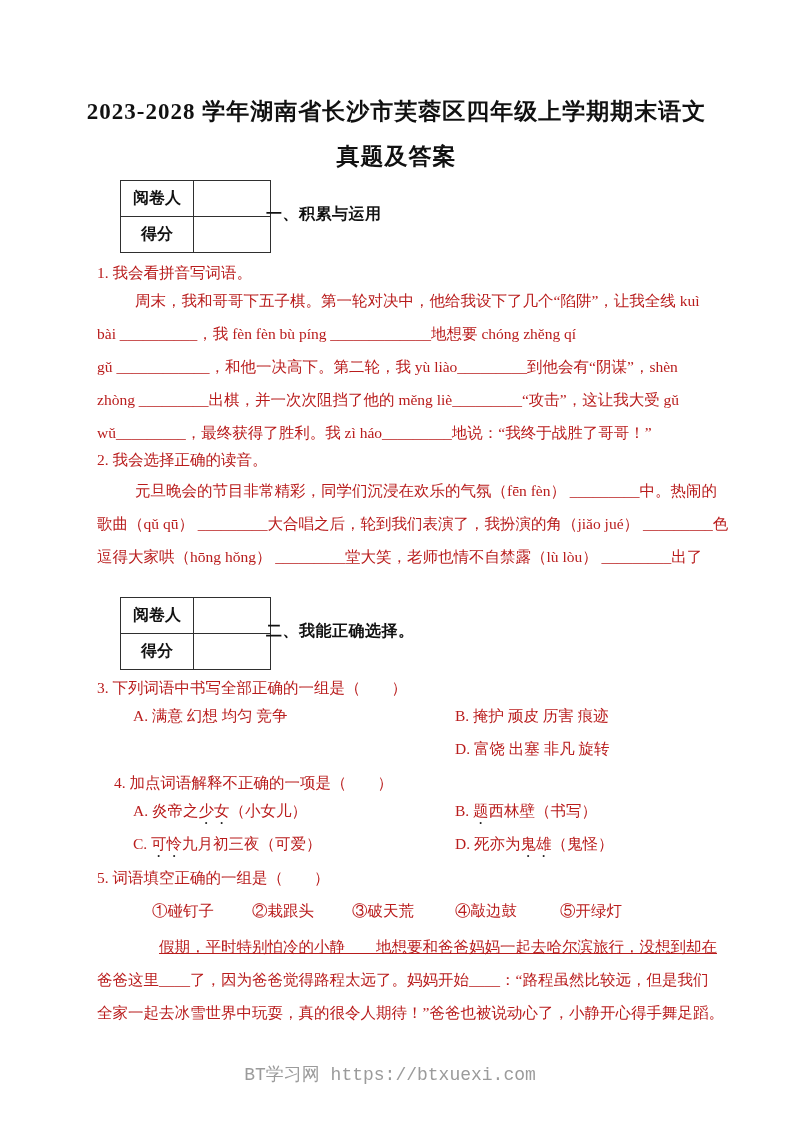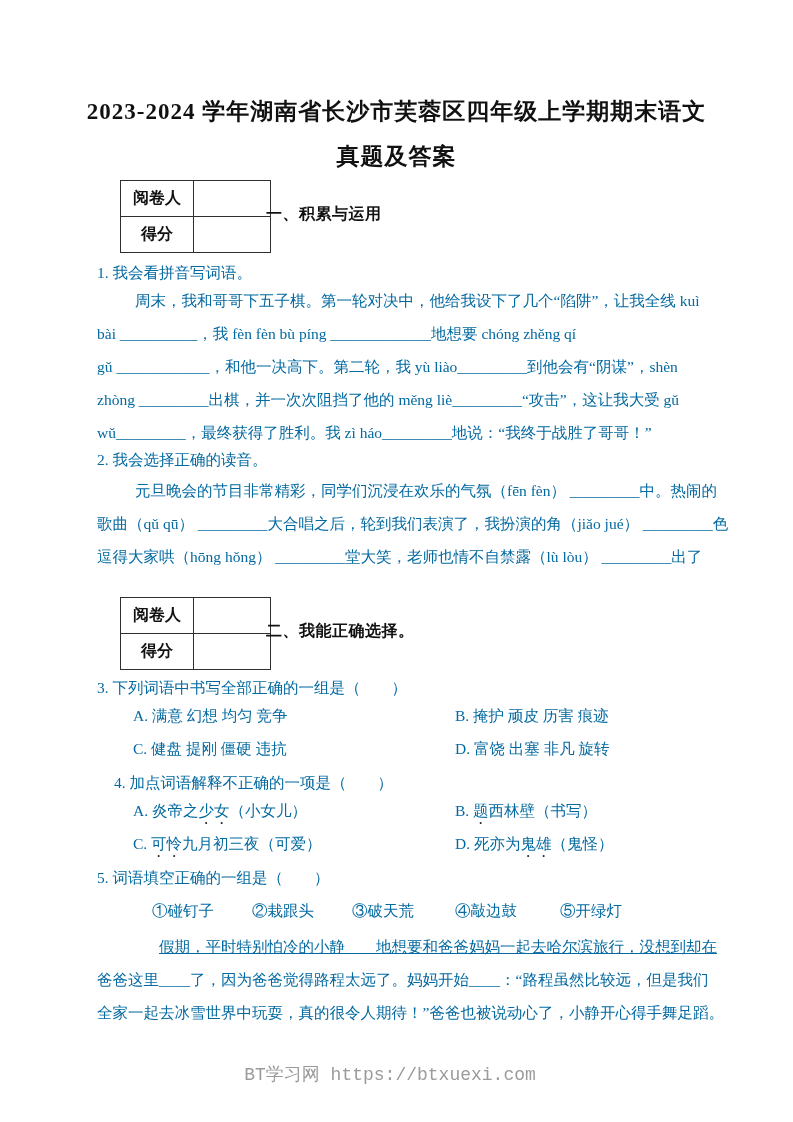--- a/index.html
+++ b/index.html
@@ -24,21 +24,21 @@
     font-family:"Liberation Sans","DejaVu Sans",sans-serif;
   }
   .gblank { width:74px; }
   .sechead {
     font-weight:bold; font-size:16px; line-height:20px; color:#111;
     font-family:"Liberation Sans","DejaVu Sans",sans-serif;
     letter-spacing:0.5px;
   }
   .bodytext {
     font-size:15.5px; line-height:33px; height:33px; white-space:nowrap;
-    color:#0369a1;
+    color:#b91c1c;
   }
   .lineblock .bodytext { position:static; }
   .indent1 { padding-left:38px; }
   .indent2 { padding-left:62px;text-decoration:underline; }
   .emdot {
     -webkit-text-emphasis:dot #1c1c1c;
     -webkit-text-emphasis-position:under;
     text-emphasis:dot #1c1c1c;
     text-emphasis-position:under left;
   }
@@ -46,21 +46,21 @@
     left:0; width:780px; text-align:center;
     font-family:Liberation Mono, monospace;
     font-size:18px; line-height:26px; color:#9b9b9b;
   }
 </style>
 </head>
 <body>
 
 <div class="page">
 
-  <div class="abs title" style="top:97px">2023-2024 学年湖南省长沙市芙蓉区四年级上学期期末语文</div>
+  <div class="abs title" style="top:97px">2023-2028 学年湖南省长沙市芙蓉区四年级上学期期末语文</div>
   <div class="abs title" style="top:142px">真题及答案</div>
 
   <table class="gtable" style="left:120px; top:180px">
     <tbody>
       <tr>
         <td class="glabel">阅卷人</td>
         <td class="gblank"></td>
       </tr>
       <tr>
         <td class="glabel">得分</td>
@@ -96,21 +96,20 @@
         <td class="glabel">得分</td>
         <td class="gblank"></td>
       </tr>
     </tbody>
   </table>
   <div class="abs sechead" style="left:266px; top:621px">二、我能正确选择。</div>
 
   <div class="abs bodytext" style="left:97px; top:671px">3. 下列词语中书写全部正确的一组是（　　）</div>
   <div class="abs bodytext" style="left:133px; top:699px">A. 满意 幻想 均匀 竞争</div>
   <div class="abs bodytext" style="left:455px; top:699px">B. 掩护 顽皮 历害 痕迹</div>
-  <div class="abs bodytext" style="left:133px; top:732px">C. 健盘 提刚 僵硬 违抗</div>
   <div class="abs bodytext" style="left:455px; top:732px">D. 富饶 出塞 非凡 旋转</div>
 
   <div class="abs bodytext" style="left:114px; top:766px">4. 加点词语解释不正确的一项是（　　）</div>
   <div class="abs bodytext" style="left:133px; top:794px">
     <span>A. </span><span>炎帝之</span><span class="emdot">少女</span><span>（小女儿）</span>
   </div>
   <div class="abs bodytext" style="left:455px; top:794px">
     <span>B. </span><span></span><span class="emdot">题</span><span>西林壁（书写）</span>
   </div>
   <div class="abs bodytext" style="left:133px; top:827px">

